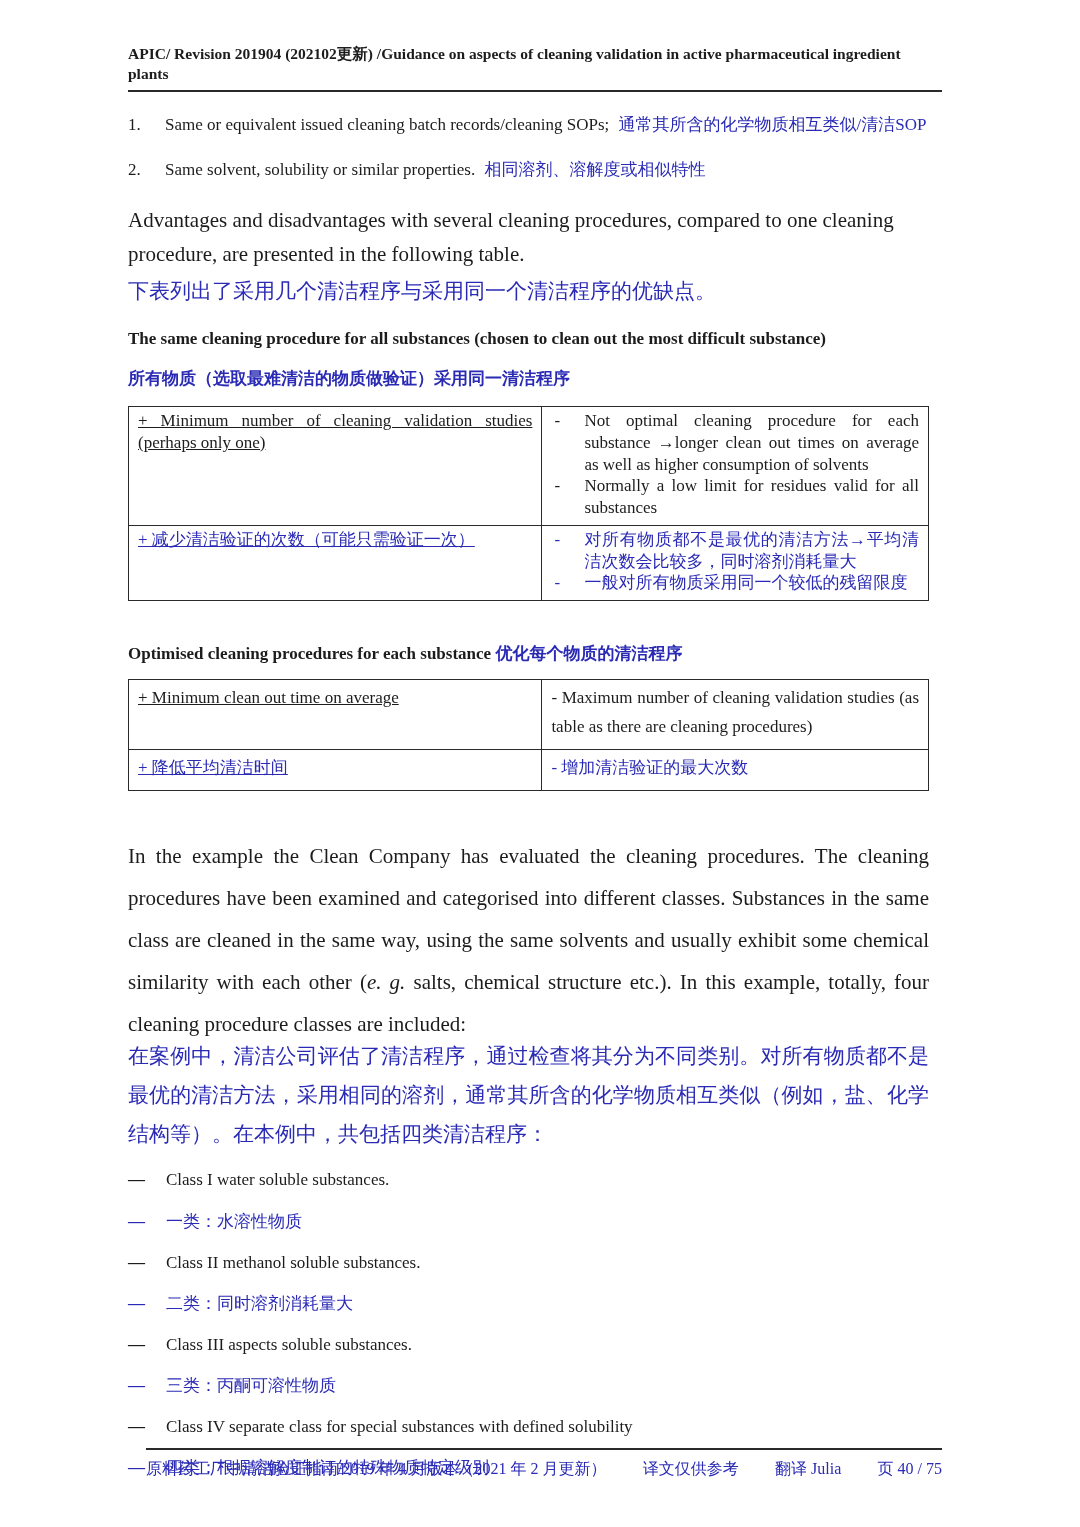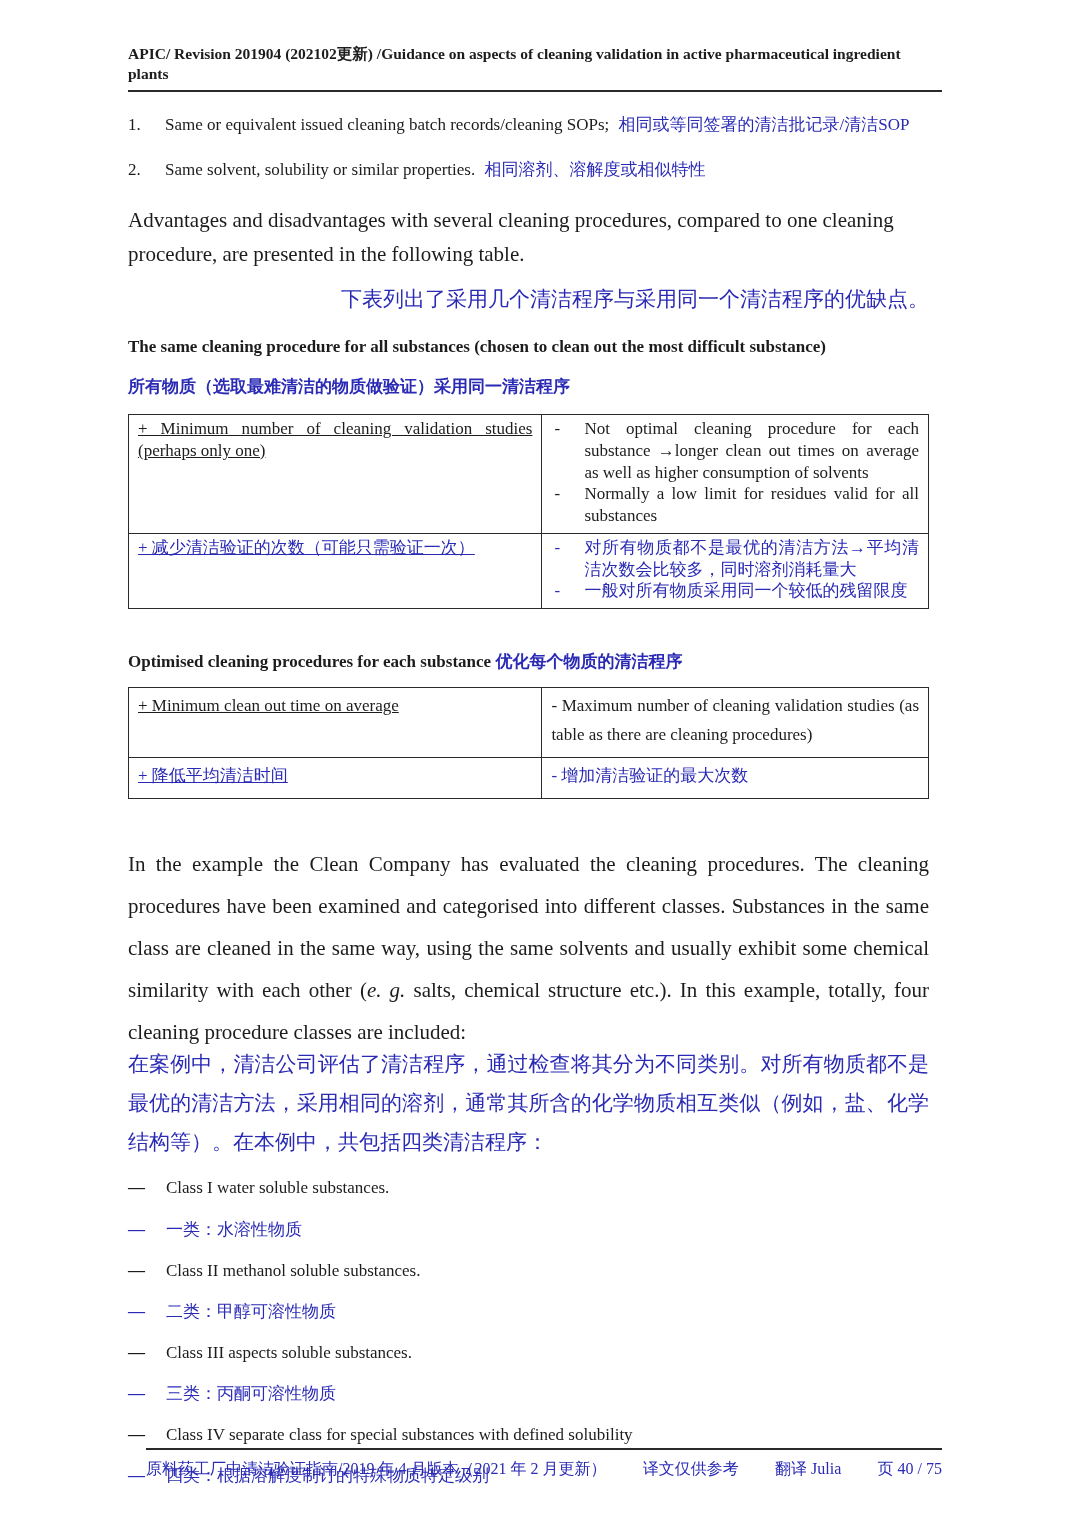--- a/index.html
+++ b/index.html
@@ -27,21 +27,21 @@
     padding-bottom:6px;
     border-bottom:2px solid #2a2a2a;
     margin-right:-13px;
   }
   .num-list{list-style:none;margin:22px 0 0 0;padding:0;}
   .num-item{display:flex;font-size:17px;line-height:1.3;margin-bottom:23px;}
   .num{width:37px;flex:none;}
   .zh{color:var(--blue);}
   .zh-gap{margin-left:5px;}
   .para{font-size:21px;line-height:1.58;margin:20px 0 0 0;}
-  .para.zh-para{margin-top:12px;text-align:right;}
+  .para.zh-para{margin-top:4px;}
   .heading{font-size:17px;font-weight:bold;margin:20px 0 0 0;line-height:1.3;}
   .heading.zh-head{margin-top:18px;}
   .heading.h2{margin-top:42px;}
   .tbl{width:100%;border-collapse:collapse;table-layout:fixed;margin-top:16px;}
   .tbl td{
     border:1.6px solid #2a2a2a;
     vertical-align:top;
     font-size:17px;
     padding:3px 9px 6px 9px;
   }
@@ -79,21 +79,21 @@
 
 <div class="page">
 
   <div class="doc-header">
     <span>APIC/ Revision 201904 (202102更新) /Guidance on aspects of cleaning validation in active pharmaceutical ingredient plants</span>
   </div>
 
   <ol class="num-list">
     <li class="num-item">
       <span class="num">1.</span>
-      <span><span>Same or equivalent issued cleaning batch records/cleaning SOPs;</span> <span class="zh zh-gap">相同或等同签署的清洁批记录/清洁SOP</span></span>
+      <span><span>Same or equivalent issued cleaning batch records/cleaning SOPs;</span> <span class="zh zh-gap">通常其所含的化学物质相互类似/清洁SOP</span></span>
     </li>
     <li class="num-item">
       <span class="num">2.</span>
       <span><span>Same solvent, solubility or similar properties.</span> <span class="zh zh-gap">相同溶剂、溶解度或相似特性</span></span>
     </li>
   </ol>
 
   <p class="para">Advantages and disadvantages with several cleaning procedures, compared to one cleaning procedure, are presented in the following table.</p>
   <p class="para zh zh-para">下表列出了采用几个清洁程序与采用同一个清洁程序的优缺点。</p>
 
@@ -158,21 +158,21 @@
     <div class="citem zh">
       <span class="cdash">—</span>
       <span>一类：水溶性物质</span>
     </div>
     <div class="citem">
       <span class="cdash">—</span>
       <span>Class II methanol soluble substances.</span>
     </div>
     <div class="citem zh">
       <span class="cdash">—</span>
-      <span>二类：甲醇可溶性物质</span>
+      <span>二类：同时溶剂消耗量大</span>
     </div>
     <div class="citem">
       <span class="cdash">—</span>
       <span>Class III aspects soluble substances.</span>
     </div>
     <div class="citem zh">
       <span class="cdash">—</span>
       <span>三类：丙酮可溶性物质</span>
     </div>
     <div class="citem">

